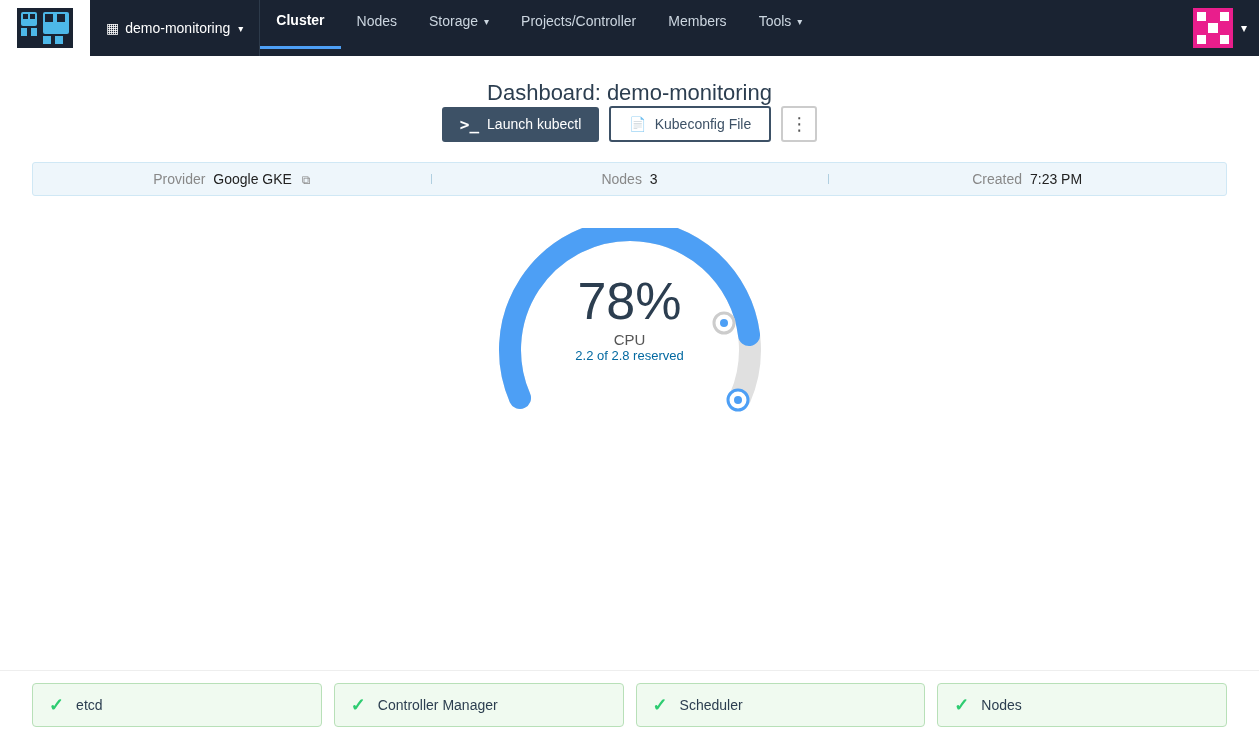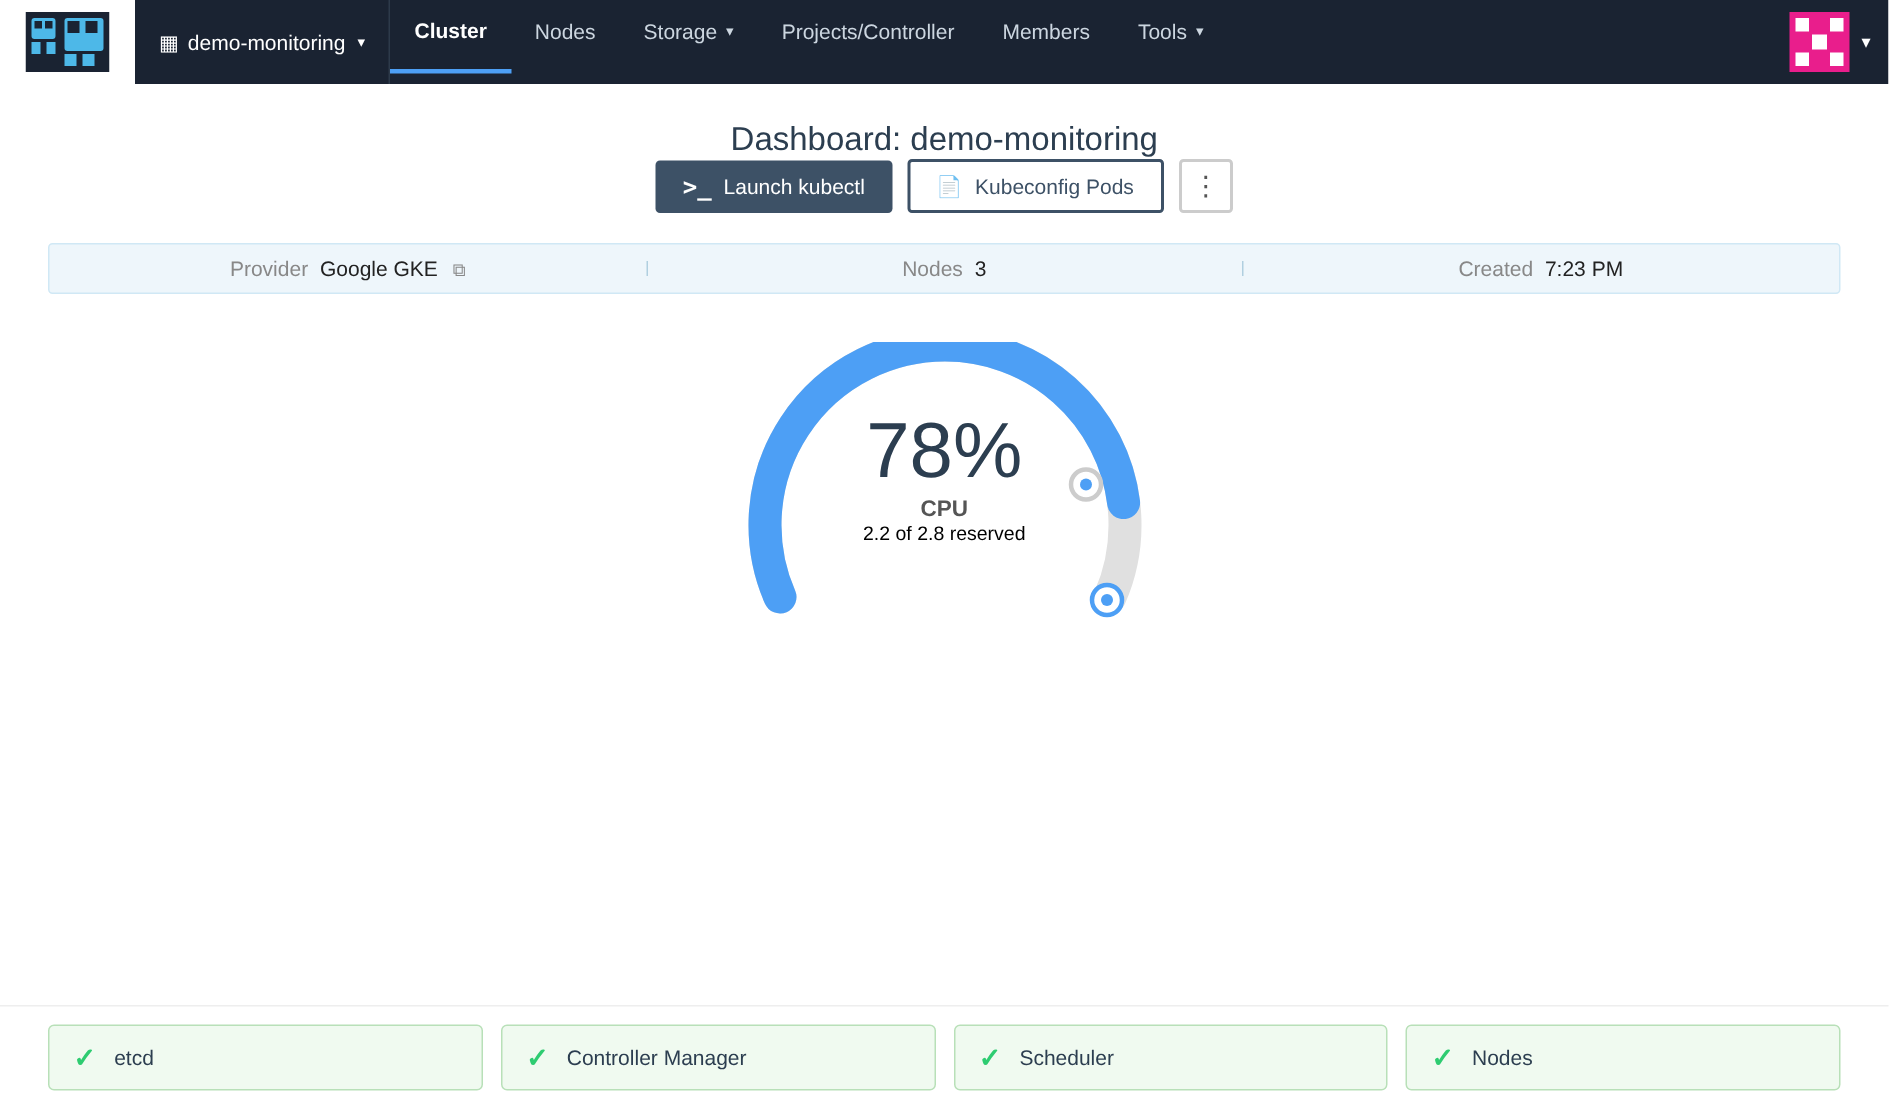--- a/index.html
+++ b/index.html
@@ -208,25 +208,24 @@
       font-size: 52px;
       font-weight: 300;
       color: #2c3e50;
       line-height: 1;
     }
     .gauge-label {
       font-size: 15px;
       color: #555;
       margin-top: 4px;
       text-align: center;
-      font-weight: bold;
     }
     .gauge-sublabel {
       font-size: 13px;
-      color: #000000;
+      color: #0369a1;
       text-align: center;
       margin-top: 0;
     }
 
     
     .status-row {
       display: grid;
       grid-template-columns: repeat(4, 1fr);
       gap: 12px;
       padding: 0 4px;
@@ -329,21 +328,21 @@
 
   <div class="page-header">
     <h1 class="page-title">Dashboard: demo-monitoring</h1>
     <div class="header-actions">
       <button class="btn-kubectl">
         <span style="font-family:monospace; font-weight:bold; font-size:16px;">&gt;_</span>
         <span>Launch kubectl</span>
       </button>
       <button class="btn-kubeconfig">
         <span style="font-size:14px;">📄</span>
-        <span>Kubeconfig Pods</span>
+        <span>Kubeconfig File</span>
       </button>
       <button class="btn-more">
         <span>⋮</span>
       </button>
     </div>
   </div>
 
   <div class="info-bar">
     <div class="info-bar-item">
       <span class="label">Provider</span>

